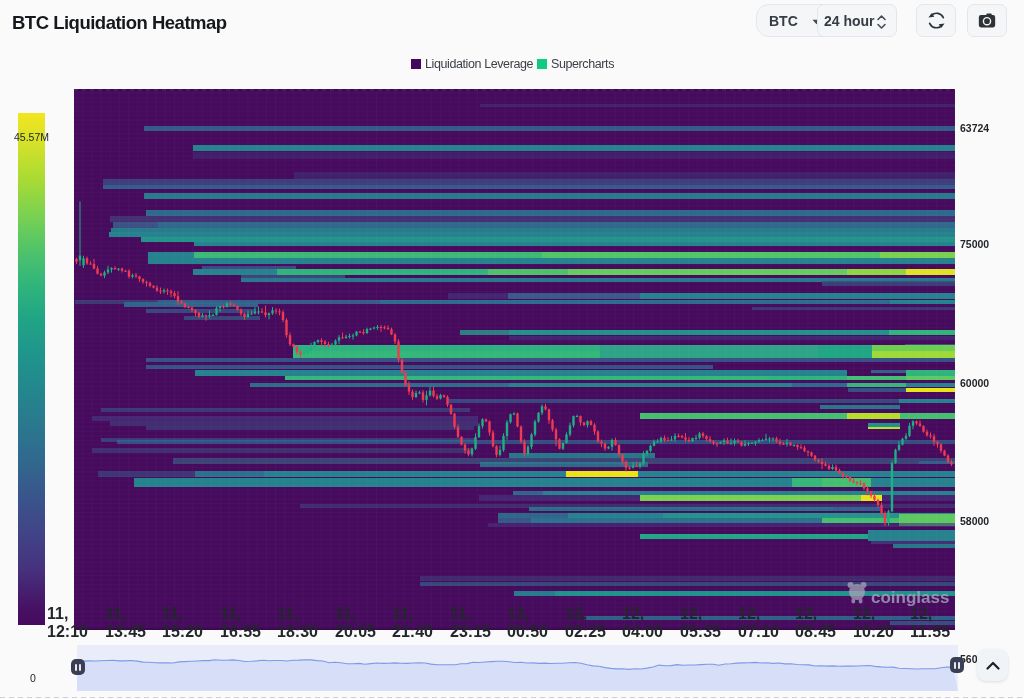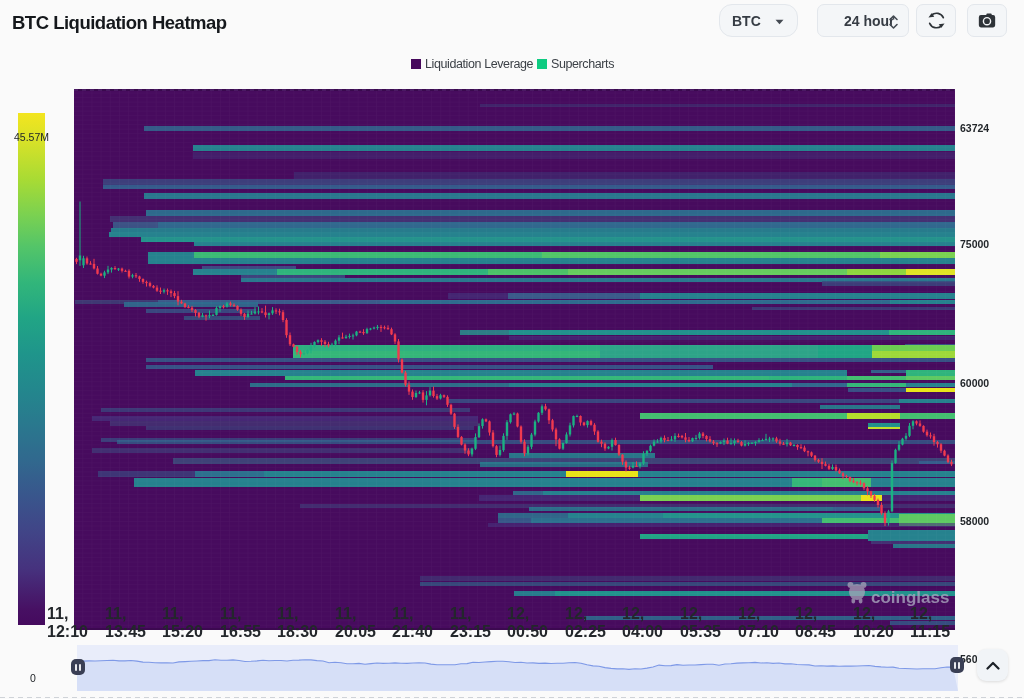--- a/index.html
+++ b/index.html
@@ -12,24 +12,24 @@
 .pl { position:absolute; left:960px; font-size:10.5px; font-weight:bold; color:#23272b;margin-top:37px; }
 .nav { position:absolute; left:77px; top:645px; width:881px; height:46px; background:#e9edfa; }
 .pbtn { position:absolute; width:14px; height:16px; background:#3a3f55; border-radius:5px; display:flex; align-items:center; justify-content:center; gap:2px; }
 .pbtn i { display:block; width:2px; height:7px; background:#e8e9ee; border-radius:1px; }
 .upbtn { position:absolute; left:977px; top:649px; width:31px; height:32px; background:#f1f4f7; border-radius:9px; box-shadow:0 1px 3px rgba(0,0,0,0.12); display:flex; align-items:center; justify-content:center; }
 .dash { position:absolute; left:0; top:696.5px; width:1024px; background:repeating-linear-gradient(to right,#cfd3d8 0 5px,transparent 5px 9px); height:1.5px; }
 </style></head>
 <body>
 <div class="title">BTC Liquidation Heatmap</div>
 
-<div class="btn" style="left:719px; width:79px; justify-content:flex-start; padding-left:12px;border-radius:13px;">BTC<svg width="9" height="6" viewBox="0 0 9 6" style="position:absolute; right:13px; top:14px;">
+<div class="btn" style="left:756px; width:79px; justify-content:flex-start; padding-left:12px;border-radius:13px;">BTC<svg width="9" height="6" viewBox="0 0 9 6" style="position:absolute; right:13px; top:14px;">
       <path d="M0.5 0.8 L4.5 5.2 L8.5 0.8 Z" fill="#444a52"></path>
     </svg></div>
-<div class="btn" style="left:817px; width:92px; justify-content:flex-start; padding-left:26px;">24 hour
+<div class="btn" style="left:817px; width:80px; justify-content:flex-start; padding-left:6px;">24 hour
 <svg width="11" height="18" viewBox="0 0 11 18" style="position:absolute; right:9px; top:8px;">
       <path d="M2 6.5 L5.5 3 L9 6.5" fill="none" stroke="#464c54" stroke-width="1.6" stroke-linecap="round" stroke-linejoin="round"></path>
       <path d="M2 11.5 L5.5 15 L9 11.5" fill="none" stroke="#464c54" stroke-width="1.6" stroke-linecap="round" stroke-linejoin="round"></path>
     </svg></div>
 <div class="btn" style="left:916px; width:40px;">
     <svg width="21" height="21" viewBox="0 0 24 24">
 <g stroke="#2e3338" stroke-width="1.9" fill="none" stroke-linecap="round">
 <path d="M19.8 8.8 A 8.5 8.5 0 0 0 6.3 5.9"></path>
 <path d="M4.2 15.2 A 8.5 8.5 0 0 0 17.7 18.1"></path>
 </g>
@@ -718,21 +718,21 @@
 <div class="tl" style="left:335px">11, 20:05</div>
 <div class="tl" style="left:392px">11, 21:40</div>
 <div class="tl" style="left:450px">11, 23:15</div>
 <div class="tl" style="left:507px">12, 00:50</div>
 <div class="tl" style="left:565px">12, 02:25</div>
 <div class="tl" style="left:622px">12, 04:00</div>
 <div class="tl" style="left:680px">12, 05:35</div>
 <div class="tl" style="left:738px">12, 07:10</div>
 <div class="tl" style="left:795px">12, 08:45</div>
 <div class="tl" style="left:853px">12, 10:20</div>
-<div class="tl" style="left:910px">12, 11:15</div>
+<div class="tl" style="left:910px">12, 11:55</div>
 
 <div class="nav">
 <svg width="881" height="46" viewBox="0 0 881 46">
 <path d="M 0 46 L 0.0 16.7 L 6.0 16.1 L 12.0 15.9 L 18.0 16.0 L 24.0 15.8 L 30.0 15.5 L 36.0 15.2 L 42.0 15.9 L 48.0 15.9 L 54.0 15.5 L 60.0 16.1 L 66.0 17.1 L 72.0 17.3 L 78.0 17.7 L 84.0 17.9 L 90.0 17.7 L 96.0 18.0 L 102.0 16.9 L 108.0 16.6 L 114.0 16.3 L 120.0 16.0 L 126.0 15.6 L 132.0 15.6 L 138.0 14.8 L 144.0 15.3 L 150.0 15.2 L 156.0 14.9 L 162.0 15.5 L 168.0 16.5 L 174.0 16.3 L 180.0 15.9 L 186.0 15.2 L 192.0 15.7 L 198.0 15.5 L 204.0 15.5 L 210.0 16.0 L 216.0 15.3 L 222.0 15.1 L 228.0 14.7 L 234.0 14.9 L 240.0 15.6 L 246.0 16.0 L 252.0 17.8 L 258.0 17.2 L 264.0 17.7 L 270.0 18.7 L 276.0 18.7 L 282.0 18.4 L 288.0 19.3 L 294.0 18.6 L 300.0 18.0 L 306.0 18.4 L 312.0 18.3 L 318.0 17.9 L 324.0 18.2 L 330.0 18.4 L 336.0 18.0 L 342.0 17.9 L 348.0 18.0 L 354.0 19.1 L 360.0 19.8 L 366.0 19.7 L 372.0 19.8 L 378.0 19.7 L 384.0 18.7 L 390.0 18.6 L 396.0 17.2 L 402.0 17.5 L 408.0 17.0 L 414.0 16.6 L 420.0 16.3 L 426.0 16.2 L 432.0 16.8 L 438.0 17.5 L 444.0 17.3 L 450.0 18.0 L 456.0 17.9 L 462.0 18.4 L 468.0 18.1 L 474.0 18.5 L 480.0 18.2 L 486.0 18.3 L 492.0 17.8 L 498.0 17.5 L 504.0 18.3 L 510.0 19.7 L 516.0 20.9 L 522.0 21.2 L 528.0 22.6 L 534.0 23.4 L 540.0 23.9 L 546.0 23.7 L 552.0 24.4 L 558.0 23.8 L 564.0 24.0 L 570.0 23.1 L 576.0 22.0 L 582.0 20.1 L 588.0 20.8 L 594.0 20.6 L 600.0 19.6 L 606.0 20.3 L 612.0 20.0 L 618.0 20.0 L 624.0 19.6 L 630.0 19.3 L 636.0 19.2 L 642.0 20.2 L 648.0 19.0 L 654.0 18.7 L 660.0 18.1 L 666.0 17.9 L 672.0 17.7 L 678.0 17.4 L 684.0 18.0 L 690.0 17.7 L 696.0 18.4 L 702.0 18.0 L 708.0 18.9 L 714.0 18.8 L 720.0 19.5 L 726.0 19.7 L 732.0 19.9 L 738.0 21.0 L 744.0 20.8 L 750.0 21.1 L 756.0 20.9 L 762.0 21.3 L 768.0 21.0 L 774.0 21.1 L 780.0 21.0 L 786.0 20.7 L 792.0 20.5 L 798.0 21.4 L 804.0 21.9 L 810.0 22.2 L 816.0 22.1 L 822.0 23.2 L 828.0 23.5 L 834.0 23.8 L 840.0 24.0 L 846.0 23.7 L 852.0 23.8 L 858.0 23.7 L 864.0 22.8 L 870.0 22.0 L 876.0 22.1 L 881 46 Z" fill="#d6dff7"></path>
 <path d="M 0.0 16.7 L 6.0 16.1 L 12.0 15.9 L 18.0 16.0 L 24.0 15.8 L 30.0 15.5 L 36.0 15.2 L 42.0 15.9 L 48.0 15.9 L 54.0 15.5 L 60.0 16.1 L 66.0 17.1 L 72.0 17.3 L 78.0 17.7 L 84.0 17.9 L 90.0 17.7 L 96.0 18.0 L 102.0 16.9 L 108.0 16.6 L 114.0 16.3 L 120.0 16.0 L 126.0 15.6 L 132.0 15.6 L 138.0 14.8 L 144.0 15.3 L 150.0 15.2 L 156.0 14.9 L 162.0 15.5 L 168.0 16.5 L 174.0 16.3 L 180.0 15.9 L 186.0 15.2 L 192.0 15.7 L 198.0 15.5 L 204.0 15.5 L 210.0 16.0 L 216.0 15.3 L 222.0 15.1 L 228.0 14.7 L 234.0 14.9 L 240.0 15.6 L 246.0 16.0 L 252.0 17.8 L 258.0 17.2 L 264.0 17.7 L 270.0 18.7 L 276.0 18.7 L 282.0 18.4 L 288.0 19.3 L 294.0 18.6 L 300.0 18.0 L 306.0 18.4 L 312.0 18.3 L 318.0 17.9 L 324.0 18.2 L 330.0 18.4 L 336.0 18.0 L 342.0 17.9 L 348.0 18.0 L 354.0 19.1 L 360.0 19.8 L 366.0 19.7 L 372.0 19.8 L 378.0 19.7 L 384.0 18.7 L 390.0 18.6 L 396.0 17.2 L 402.0 17.5 L 408.0 17.0 L 414.0 16.6 L 420.0 16.3 L 426.0 16.2 L 432.0 16.8 L 438.0 17.5 L 444.0 17.3 L 450.0 18.0 L 456.0 17.9 L 462.0 18.4 L 468.0 18.1 L 474.0 18.5 L 480.0 18.2 L 486.0 18.3 L 492.0 17.8 L 498.0 17.5 L 504.0 18.3 L 510.0 19.7 L 516.0 20.9 L 522.0 21.2 L 528.0 22.6 L 534.0 23.4 L 540.0 23.9 L 546.0 23.7 L 552.0 24.4 L 558.0 23.8 L 564.0 24.0 L 570.0 23.1 L 576.0 22.0 L 582.0 20.1 L 588.0 20.8 L 594.0 20.6 L 600.0 19.6 L 606.0 20.3 L 612.0 20.0 L 618.0 20.0 L 624.0 19.6 L 630.0 19.3 L 636.0 19.2 L 642.0 20.2 L 648.0 19.0 L 654.0 18.7 L 660.0 18.1 L 666.0 17.9 L 672.0 17.7 L 678.0 17.4 L 684.0 18.0 L 690.0 17.7 L 696.0 18.4 L 702.0 18.0 L 708.0 18.9 L 714.0 18.8 L 720.0 19.5 L 726.0 19.7 L 732.0 19.9 L 738.0 21.0 L 744.0 20.8 L 750.0 21.1 L 756.0 20.9 L 762.0 21.3 L 768.0 21.0 L 774.0 21.1 L 780.0 21.0 L 786.0 20.7 L 792.0 20.5 L 798.0 21.4 L 804.0 21.9 L 810.0 22.2 L 816.0 22.1 L 822.0 23.2 L 828.0 23.5 L 834.0 23.8 L 840.0 24.0 L 846.0 23.7 L 852.0 23.8 L 858.0 23.7 L 864.0 22.8 L 870.0 22.0 L 876.0 22.1" fill="none" stroke="#7e99e7" stroke-width="1.1"></path>
 </svg>
 </div>
 <div class="pbtn" style="left:71px; top:659px;">
     <i></i>
     <i></i>

